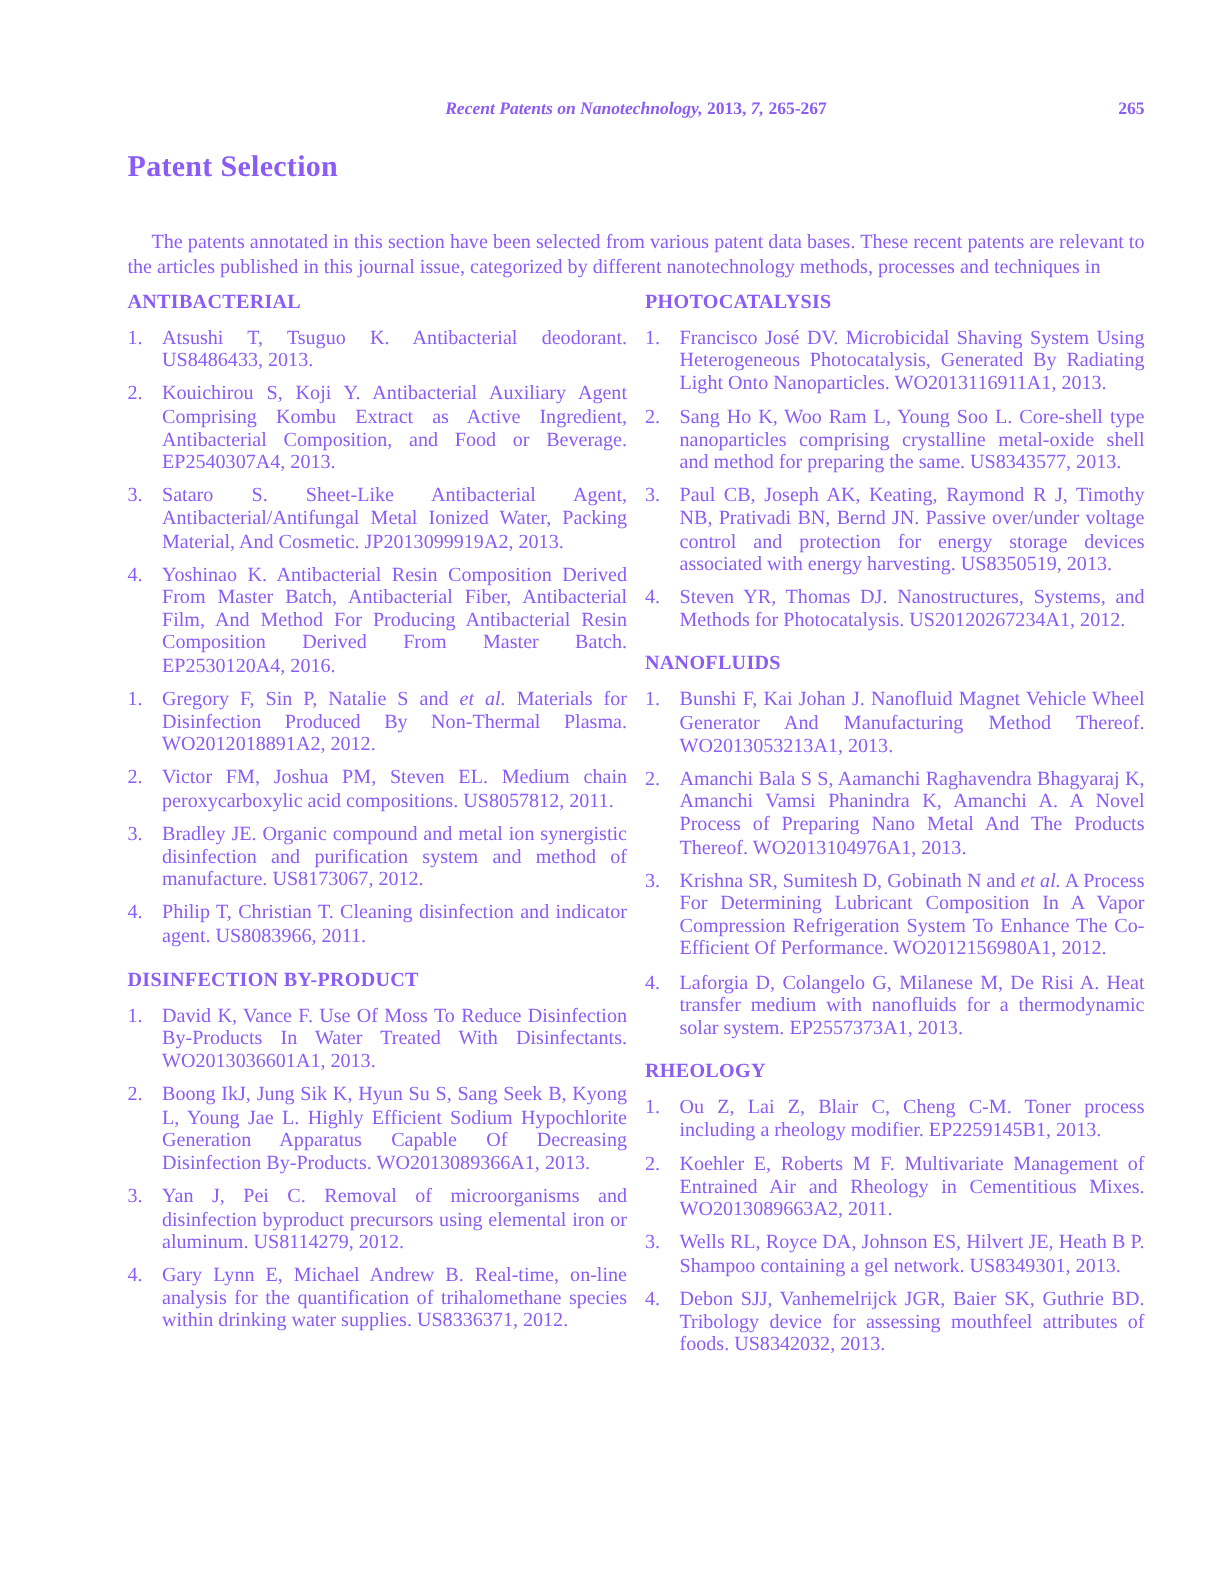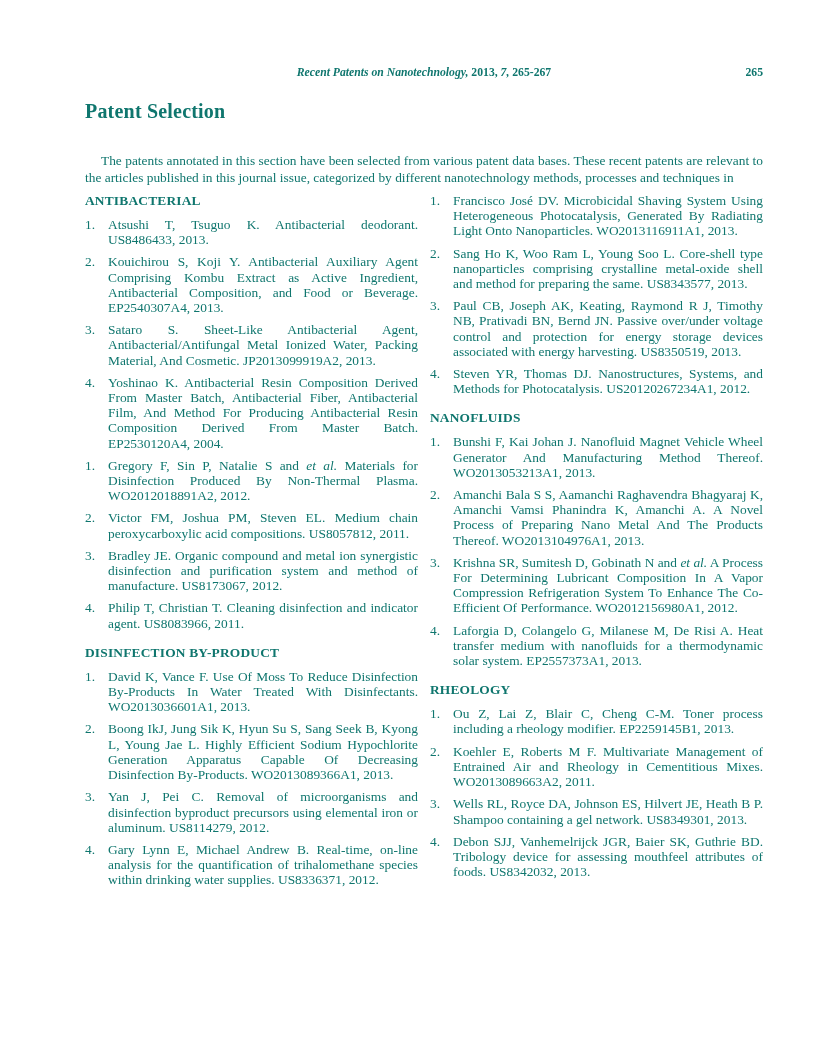--- a/index.html
+++ b/index.html
@@ -1,18 +1,18 @@
 <!DOCTYPE html>
 <html lang="en"><head>
 <meta charset="utf-8">
 <style>
   html,body { margin:0; padding:0; background:#ffffff; }
   .page {
     position:relative; width:816px; height:940px; margin:0 auto;
-    background:#ffffff; color:#0f766e;
+    background:#ffffff; color:#8b5cf6;
     font-family:"Liberation Serif", serif;
     overflow:hidden;
   }
   .running-head {
     position:absolute; top:66px; left:85px; width:678px;
     font-size:11.7px; text-align:center; white-space:nowrap;
   }
   .running-head .page-number {
     position:absolute; right:0; top:0; font-weight:bold; font-style:normal;
   }
@@ -61,32 +61,33 @@
   <div class="page-title">Patent Selection</div>
 
   <p class="intro">The patents annotated in this section have been selected from various patent data bases. These recent patents are relevant to the articles published in this journal issue, categorized by different nanotechnology methods, processes and techniques in</p>
 
   <div class="columns">
     <div class="column">
         <div class="section-heading">ANTIBACTERIAL</div>
         <div class="item"><span class="item-num">1.</span><span>Atsushi T, Tsuguo K. Antibacterial deodorant. US8486433, 2013.</span></div>
         <div class="item"><span class="item-num">2.</span><span>Kouichirou S, Koji Y. Antibacterial Auxiliary Agent Comprising Kombu Extract as Active Ingredient, Antibacterial Composition, and Food or Beverage. EP2540307A4, 2013.</span></div>
         <div class="item"><span class="item-num">3.</span><span>Sataro S. Sheet-Like Antibacterial Agent, Antibacterial/Antifungal Metal Ionized Water, Packing Material, And Cosmetic. JP2013099919A2, 2013.</span></div>
-        <div class="item"><span class="item-num">4.</span><span>Yoshinao K. Antibacterial Resin Composition Derived From Master Batch, Antibacterial Fiber, Antibacterial Film, And Method For Producing Antibacterial Resin Composition Derived From Master Batch. EP2530120A4, 2004.</span></div>
+        <div class="item"><span class="item-num">4.</span><span>Yoshinao K. Antibacterial Resin Composition Derived From Master Batch, Antibacterial Fiber, Antibacterial Film, And Method For Producing Antibacterial Resin Composition Derived From Master Batch. EP2530120A4, 2016.</span></div>
         <div class="item"><span class="item-num">1.</span><span>Gregory F, Sin P, Natalie S and </span><span class="i">et al.</span><span> Materials for Disinfection Produced By Non-Thermal Plasma. WO2012018891A2, 2012.</span></div>
         <div class="item"><span class="item-num">2.</span><span>Victor FM, Joshua PM, Steven EL. Medium chain peroxycarboxylic acid compositions. US8057812, 2011.</span></div>
         <div class="item"><span class="item-num">3.</span><span>Bradley JE. Organic compound and metal ion synergistic disinfection and purification system and method of manufacture. US8173067, 2012.</span></div>
         <div class="item"><span class="item-num">4.</span><span>Philip T, Christian T. Cleaning disinfection and indicator agent. US8083966, 2011.</span></div>
         <div class="section-heading">DISINFECTION BY-PRODUCT</div>
         <div class="item"><span class="item-num">1.</span><span>David K, Vance F. Use Of Moss To Reduce Disinfection By-Products In Water Treated With Disinfectants. WO2013036601A1, 2013.</span></div>
         <div class="item"><span class="item-num">2.</span><span>Boong IkJ, Jung Sik K, Hyun Su S, Sang Seek B, Kyong L, Young Jae L. Highly Efficient Sodium Hypochlorite Generation Apparatus Capable Of Decreasing Disinfection By-Products. WO2013089366A1, 2013.</span></div>
         <div class="item"><span class="item-num">3.</span><span>Yan J, Pei C. Removal of microorganisms and disinfection byproduct precursors using elemental iron or aluminum. US8114279, 2012.</span></div>
         <div class="item"><span class="item-num">4.</span><span>Gary Lynn E, Michael Andrew B. Real-time, on-line analysis for the quantification of trihalomethane species within drinking water supplies. US8336371, 2012.</span></div>
       </div>
     <div class="column">
+        <div class="section-heading">PHOTOCATALYSIS</div>
         <div class="item"><span class="item-num">1.</span><span>Francisco José DV. Microbicidal Shaving System Using Heterogeneous Photocatalysis, Generated By Radiating Light Onto Nanoparticles. WO2013116911A1, 2013.</span></div>
         <div class="item"><span class="item-num">2.</span><span>Sang Ho K, Woo Ram L, Young Soo L. Core-shell type nanoparticles comprising crystalline metal-oxide shell and method for preparing the same. US8343577, 2013.</span></div>
         <div class="item"><span class="item-num">3.</span><span>Paul CB, Joseph AK, Keating, Raymond R J, Timothy NB, Prativadi BN, Bernd JN. Passive over/under voltage control and protection for energy storage devices associated with energy harvesting. US8350519, 2013.</span></div>
         <div class="item"><span class="item-num">4.</span><span>Steven YR, Thomas DJ. Nanostructures, Systems, and Methods for Photocatalysis. US20120267234A1, 2012.</span></div>
         <div class="section-heading">NANOFLUIDS</div>
         <div class="item"><span class="item-num">1.</span><span>Bunshi F, Kai Johan J. Nanofluid Magnet Vehicle Wheel Generator And Manufacturing Method Thereof. WO2013053213A1, 2013.</span></div>
         <div class="item"><span class="item-num">2.</span><span>Amanchi Bala S S, Aamanchi Raghavendra Bhagyaraj K, Amanchi Vamsi Phanindra K, Amanchi A. A Novel Process of Preparing Nano Metal And The Products Thereof. WO2013104976A1, 2013.</span></div>
         <div class="item"><span class="item-num">3.</span><span>Krishna SR, Sumitesh D, Gobinath N and </span><span class="i">et al.</span><span> A Process For Determining Lubricant Composition In A Vapor Compression Refrigeration System To Enhance The Co-Efficient Of Performance. WO2012156980A1, 2012.</span></div>
         <div class="item"><span class="item-num">4.</span><span>Laforgia D, Colangelo G, Milanese M, De Risi A. Heat transfer medium with nanofluids for a thermodynamic solar system. EP2557373A1, 2013.</span></div>
         <div class="section-heading">RHEOLOGY</div>

